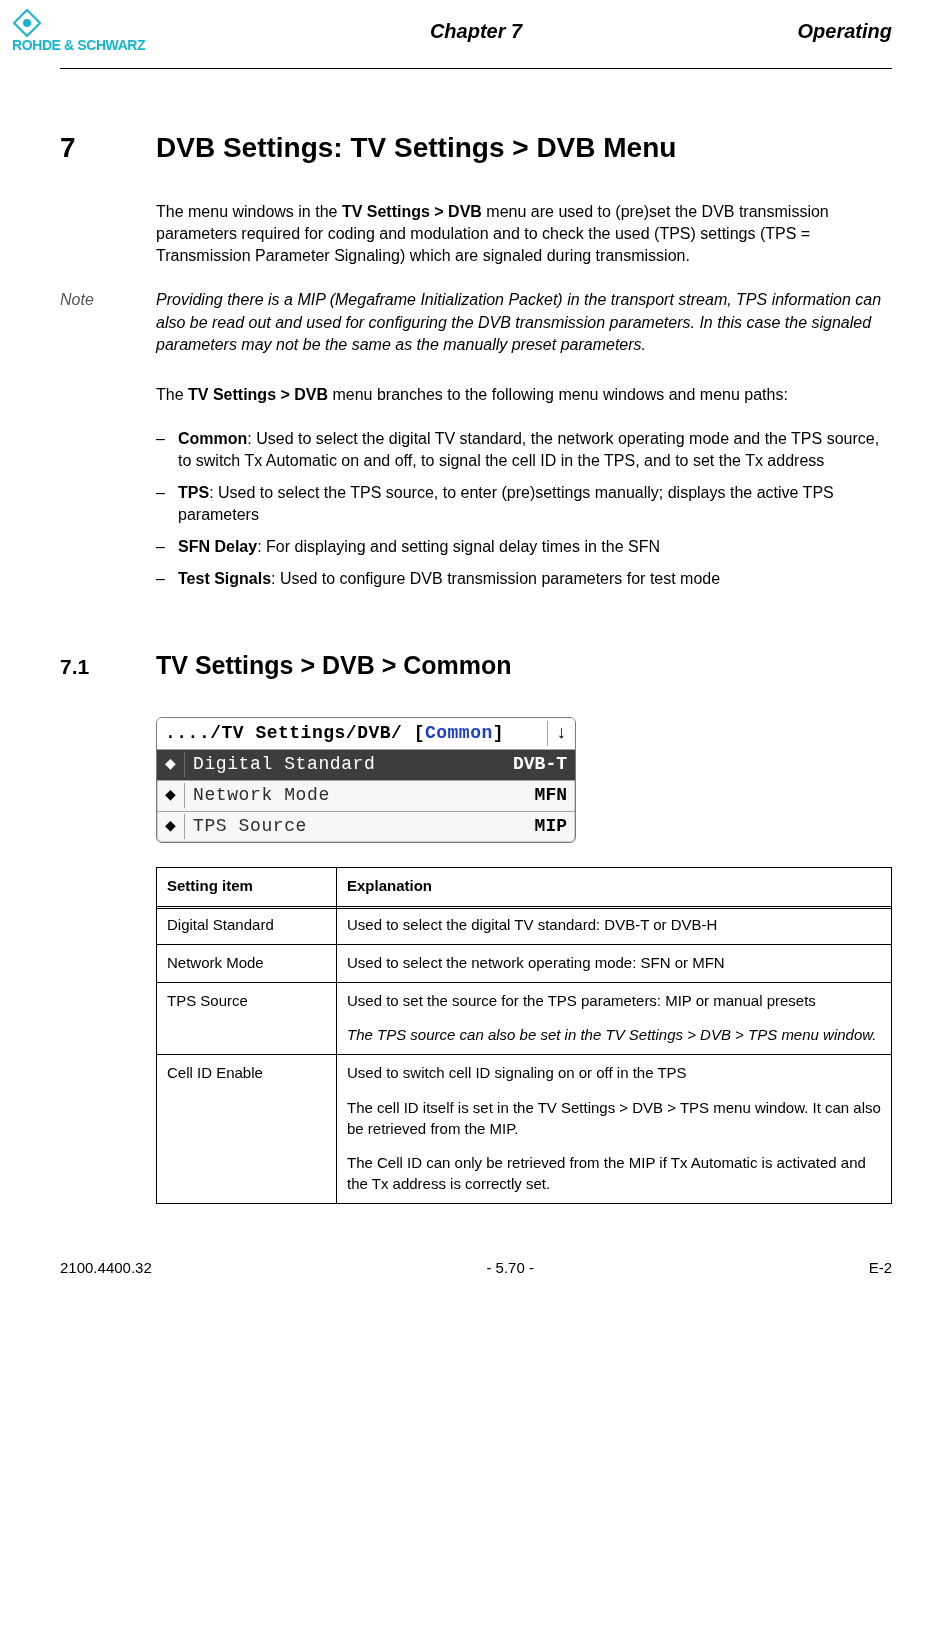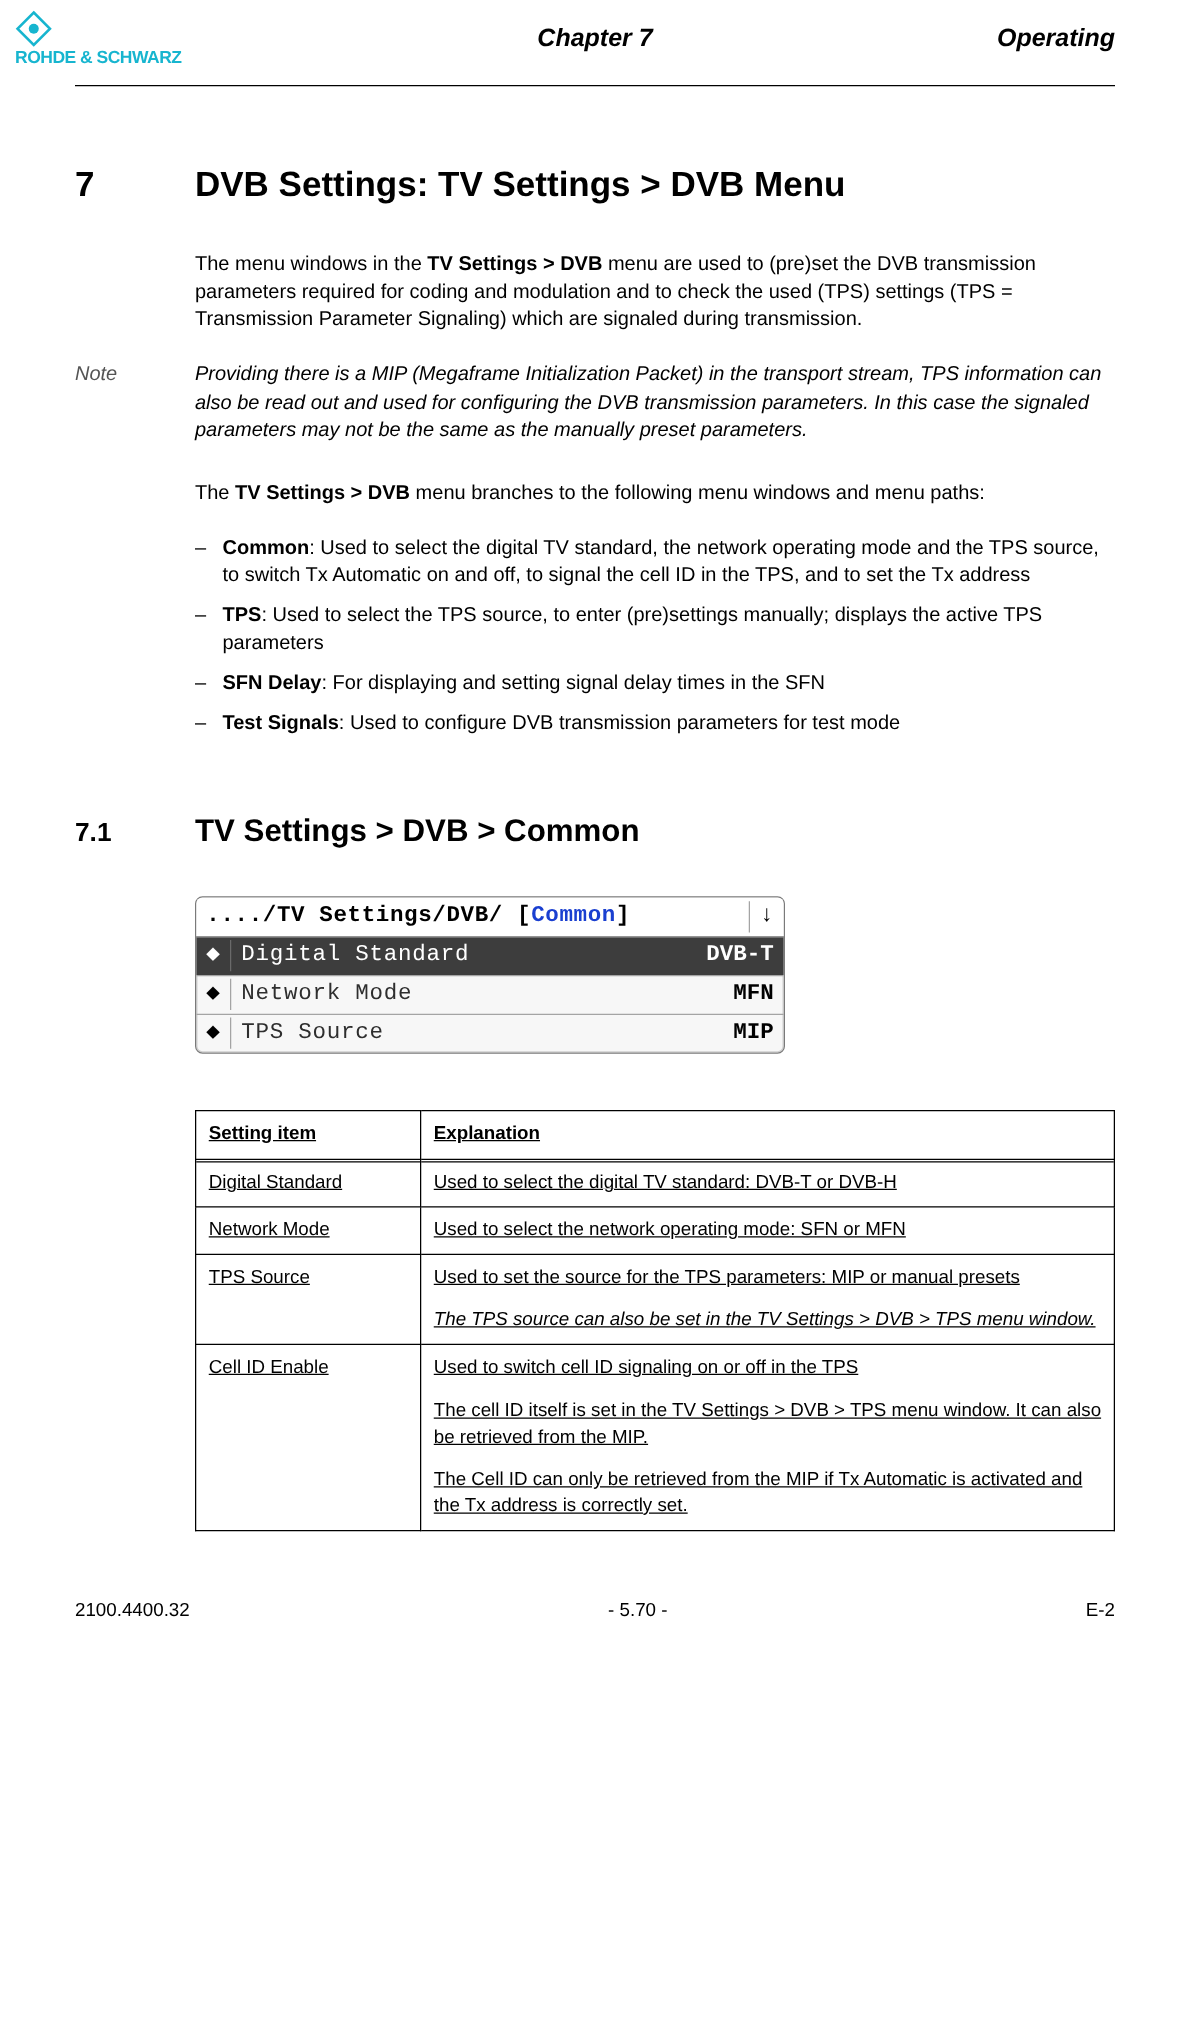--- a/index.html
+++ b/index.html
@@ -124,21 +124,21 @@
     top: 0;
   }
   ul.dash li .li-title { font-weight: 700; }
 
   
   .b { font-weight: 700; }
 
   
   .screenshot {
     margin-left: 96px;
-    width: 472px;
+    width: 420px;
     border: 1px solid #7a7a7a;
     border-radius: 6px;
     overflow: hidden;
     background: #f7f7f7;
     box-shadow: inset 0 0 0 1px #cfcfcf;
   }
   .ss-row {
     display: flex;
     align-items: center;
     height: 31px;
@@ -176,25 +176,24 @@
     font-weight: 900;
   }
   .ss-row.sel { background: #3d3d3d; color: #fff; }
   .ss-row.sel .label { color: #fff; }
   .ss-row.sel .val { color: #ffffff; }
   .ss-row.sel .spin { color: #fff; border-right-color: #6a6a6a; }
 
   
   .settings-table {
     margin-left: 96px;
-    margin-top: 45px;
+    margin-top: 24px;
     border-collapse: collapse;
     width: calc(100% - 96px);
     font-size: 15px;
-    text-decoration: underline;
   }
   .settings-table th, .settings-table td {
     border: 1px solid #000;
     padding: 8px 10px;
     vertical-align: top;
     text-align: left;
   }
   .settings-table th {
     font-weight: 700;
     position: relative;

